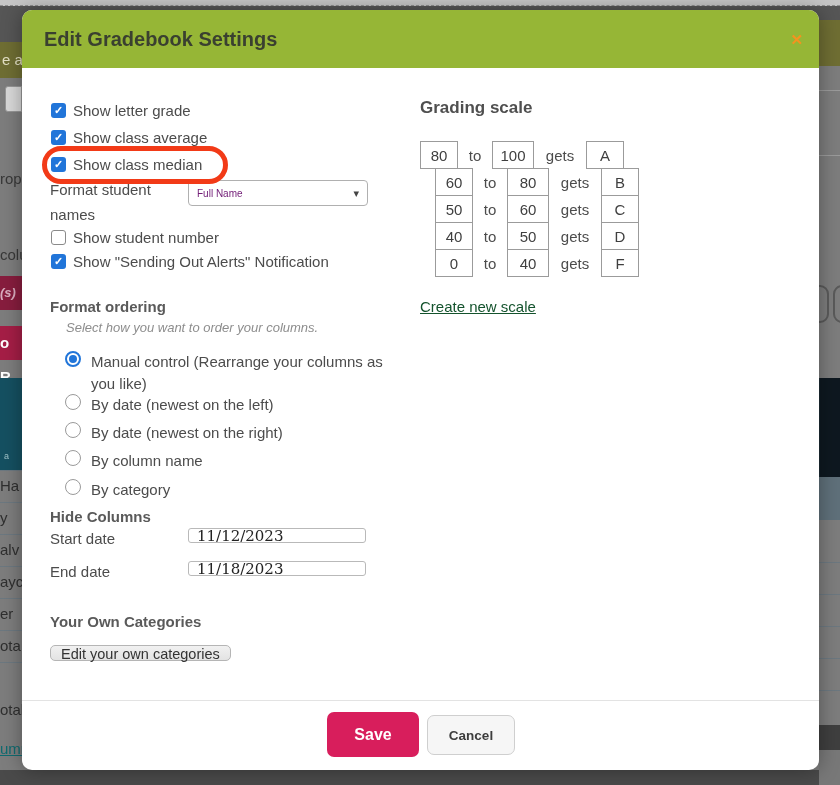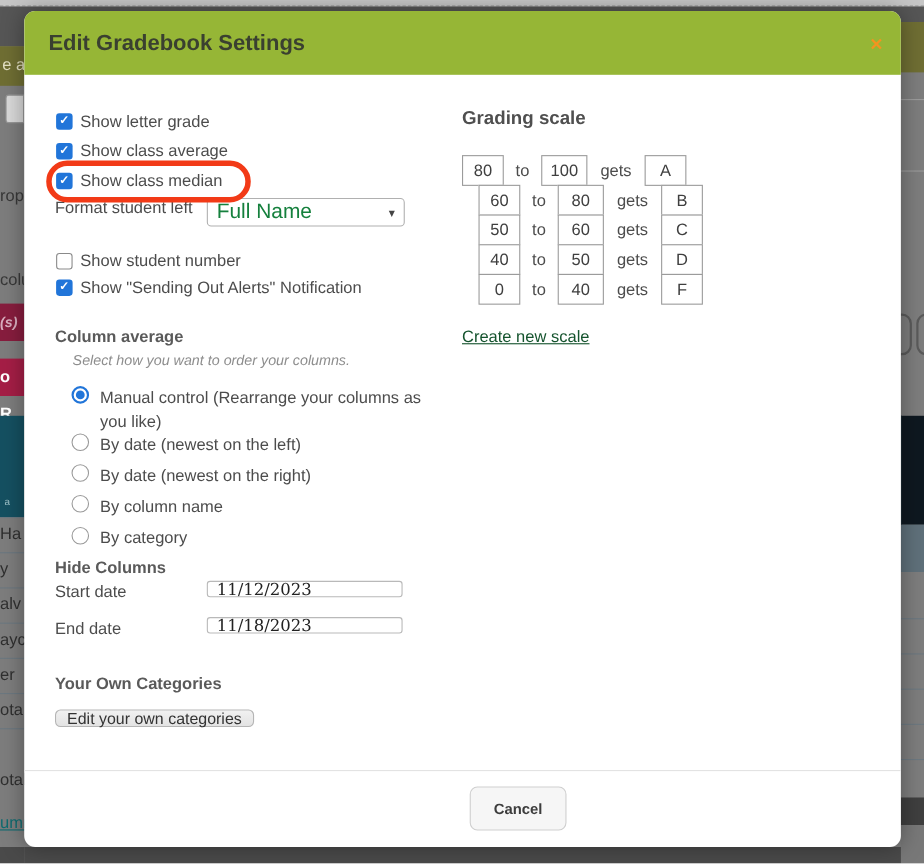--- a/index.html
+++ b/index.html
@@ -44,21 +44,21 @@
   .checkbox { width:15px; height:15px; border-radius:3px; flex:0 0 15px; display:flex; align-items:center; justify-content:center; }
   .checkbox.checked { background:#2175d9; color:#fff; font-size:11px; font-weight:bold; line-height:15px; }
   .checkbox.unchecked { background:#fff; border:1.5px solid #8a8a8a; color:transparent; }
   .cb-label { font-size:15px; color:#4c4c4c; white-space:nowrap; }
 
   .highlight-oval { position:absolute; left:20px; top:136px; width:186px; height:38px; border:5px solid #f23a17; border-radius:22px; pointer-events:none; z-index:5; }
 
   .field-label { position:absolute; font-size:15px; color:#4c4c4c; }
   .format-label { left:28px; top:167px; width:130px; line-height:25px; }
   .dropdown { position:absolute; left:166px; top:170px; width:180px; height:26px; border:1px solid #b0b0b0; border-radius:4px; background:#fff; display:flex; align-items:center; padding:0 8px; cursor:pointer; }
-  .dropdown .dd-value { font-size:19px; color:#15803d; flex:1; }
+  .dropdown .dd-value { font-size:10px; color:#701a75; flex:1; }
   .dropdown .dd-arrow { font-size:11px; color:#444; }
 
   .section-head { position:absolute; left:28px; font-size:15px; font-weight:bold; color:#5a5a5a; }
   .section-hint { position:absolute; left:28px; font-size:13px; font-style:italic; color:#8d8d8d;margin-left:16px; }
 
   .radio-row { position:absolute; left:43px; display:flex; gap:10px; }
   .radio { width:16px; height:16px; border-radius:50%; flex:0 0 16px; margin-top:0px; }
   .radio.selected { border:2px solid #2175d9; position:relative; }
   .radio.selected::after { content:""; position:absolute; left:2px; top:2px; width:8px; height:8px; border-radius:50%; background:#2175d9; }
   .radio.unselected { border:1.5px solid #9a9a9a; background:#fff; }
@@ -155,36 +155,36 @@
     <div class="cb-row" style="left:29px; top:119px;">
       <span class="checkbox checked">✓</span>
       <span class="cb-label">Show class average</span>
     </div>
     <div class="cb-row" style="left:29px; top:146px;">
       <span class="checkbox checked">✓</span>
       <span class="cb-label">Show class median</span>
     </div>
     <div class="highlight-oval"></div>
 
-    <div class="field-label format-label">Format student left</div>
+    <div class="field-label format-label">Format student names</div>
     <div class="dropdown">
       <span class="dd-value">Full Name</span>
       <span class="dd-arrow">▾</span>
     </div>
 
     <div class="cb-row" style="left:29px; top:219px;">
       <span class="checkbox unchecked"></span>
       <span class="cb-label">Show student number</span>
     </div>
     <div class="cb-row" style="left:29px; top:243px;">
       <span class="checkbox checked">✓</span>
       <span class="cb-label">Show "Sending Out Alerts" Notification</span>
     </div>
 
-    <div class="section-head" style="top:288px;">Column average</div>
+    <div class="section-head" style="top:288px;">Format ordering</div>
     <div class="section-hint" style="top:310px;">Select how you want to order your columns.</div>
 
     <div class="radio-row" style="top:341px;">
       <span class="radio selected"></span>
       <span class="radio-label">Manual control (Rearrange your columns as you like)</span>
     </div>
     <div class="radio-row" style="top:384px;">
       <span class="radio unselected"></span>
       <span class="radio-label">By date (newest on the left)</span>
     </div>
@@ -245,15 +245,16 @@
         <div class="scale-cell c-min">0</div>
         <div class="scale-word w-to">to</div>
         <div class="scale-cell c-max">40</div>
         <div class="scale-word w-gets">gets</div>
         <div class="scale-cell c-grade">F</div>
       </div>
     </div>
     <div class="gs-link">Create new scale</div>
 
     <div class="footer-divider"></div>
+    <button class="save-btn">Save</button>
     <button class="cancel-btn">Cancel</button>
   </div>
 </div>
 
 </body></html>

